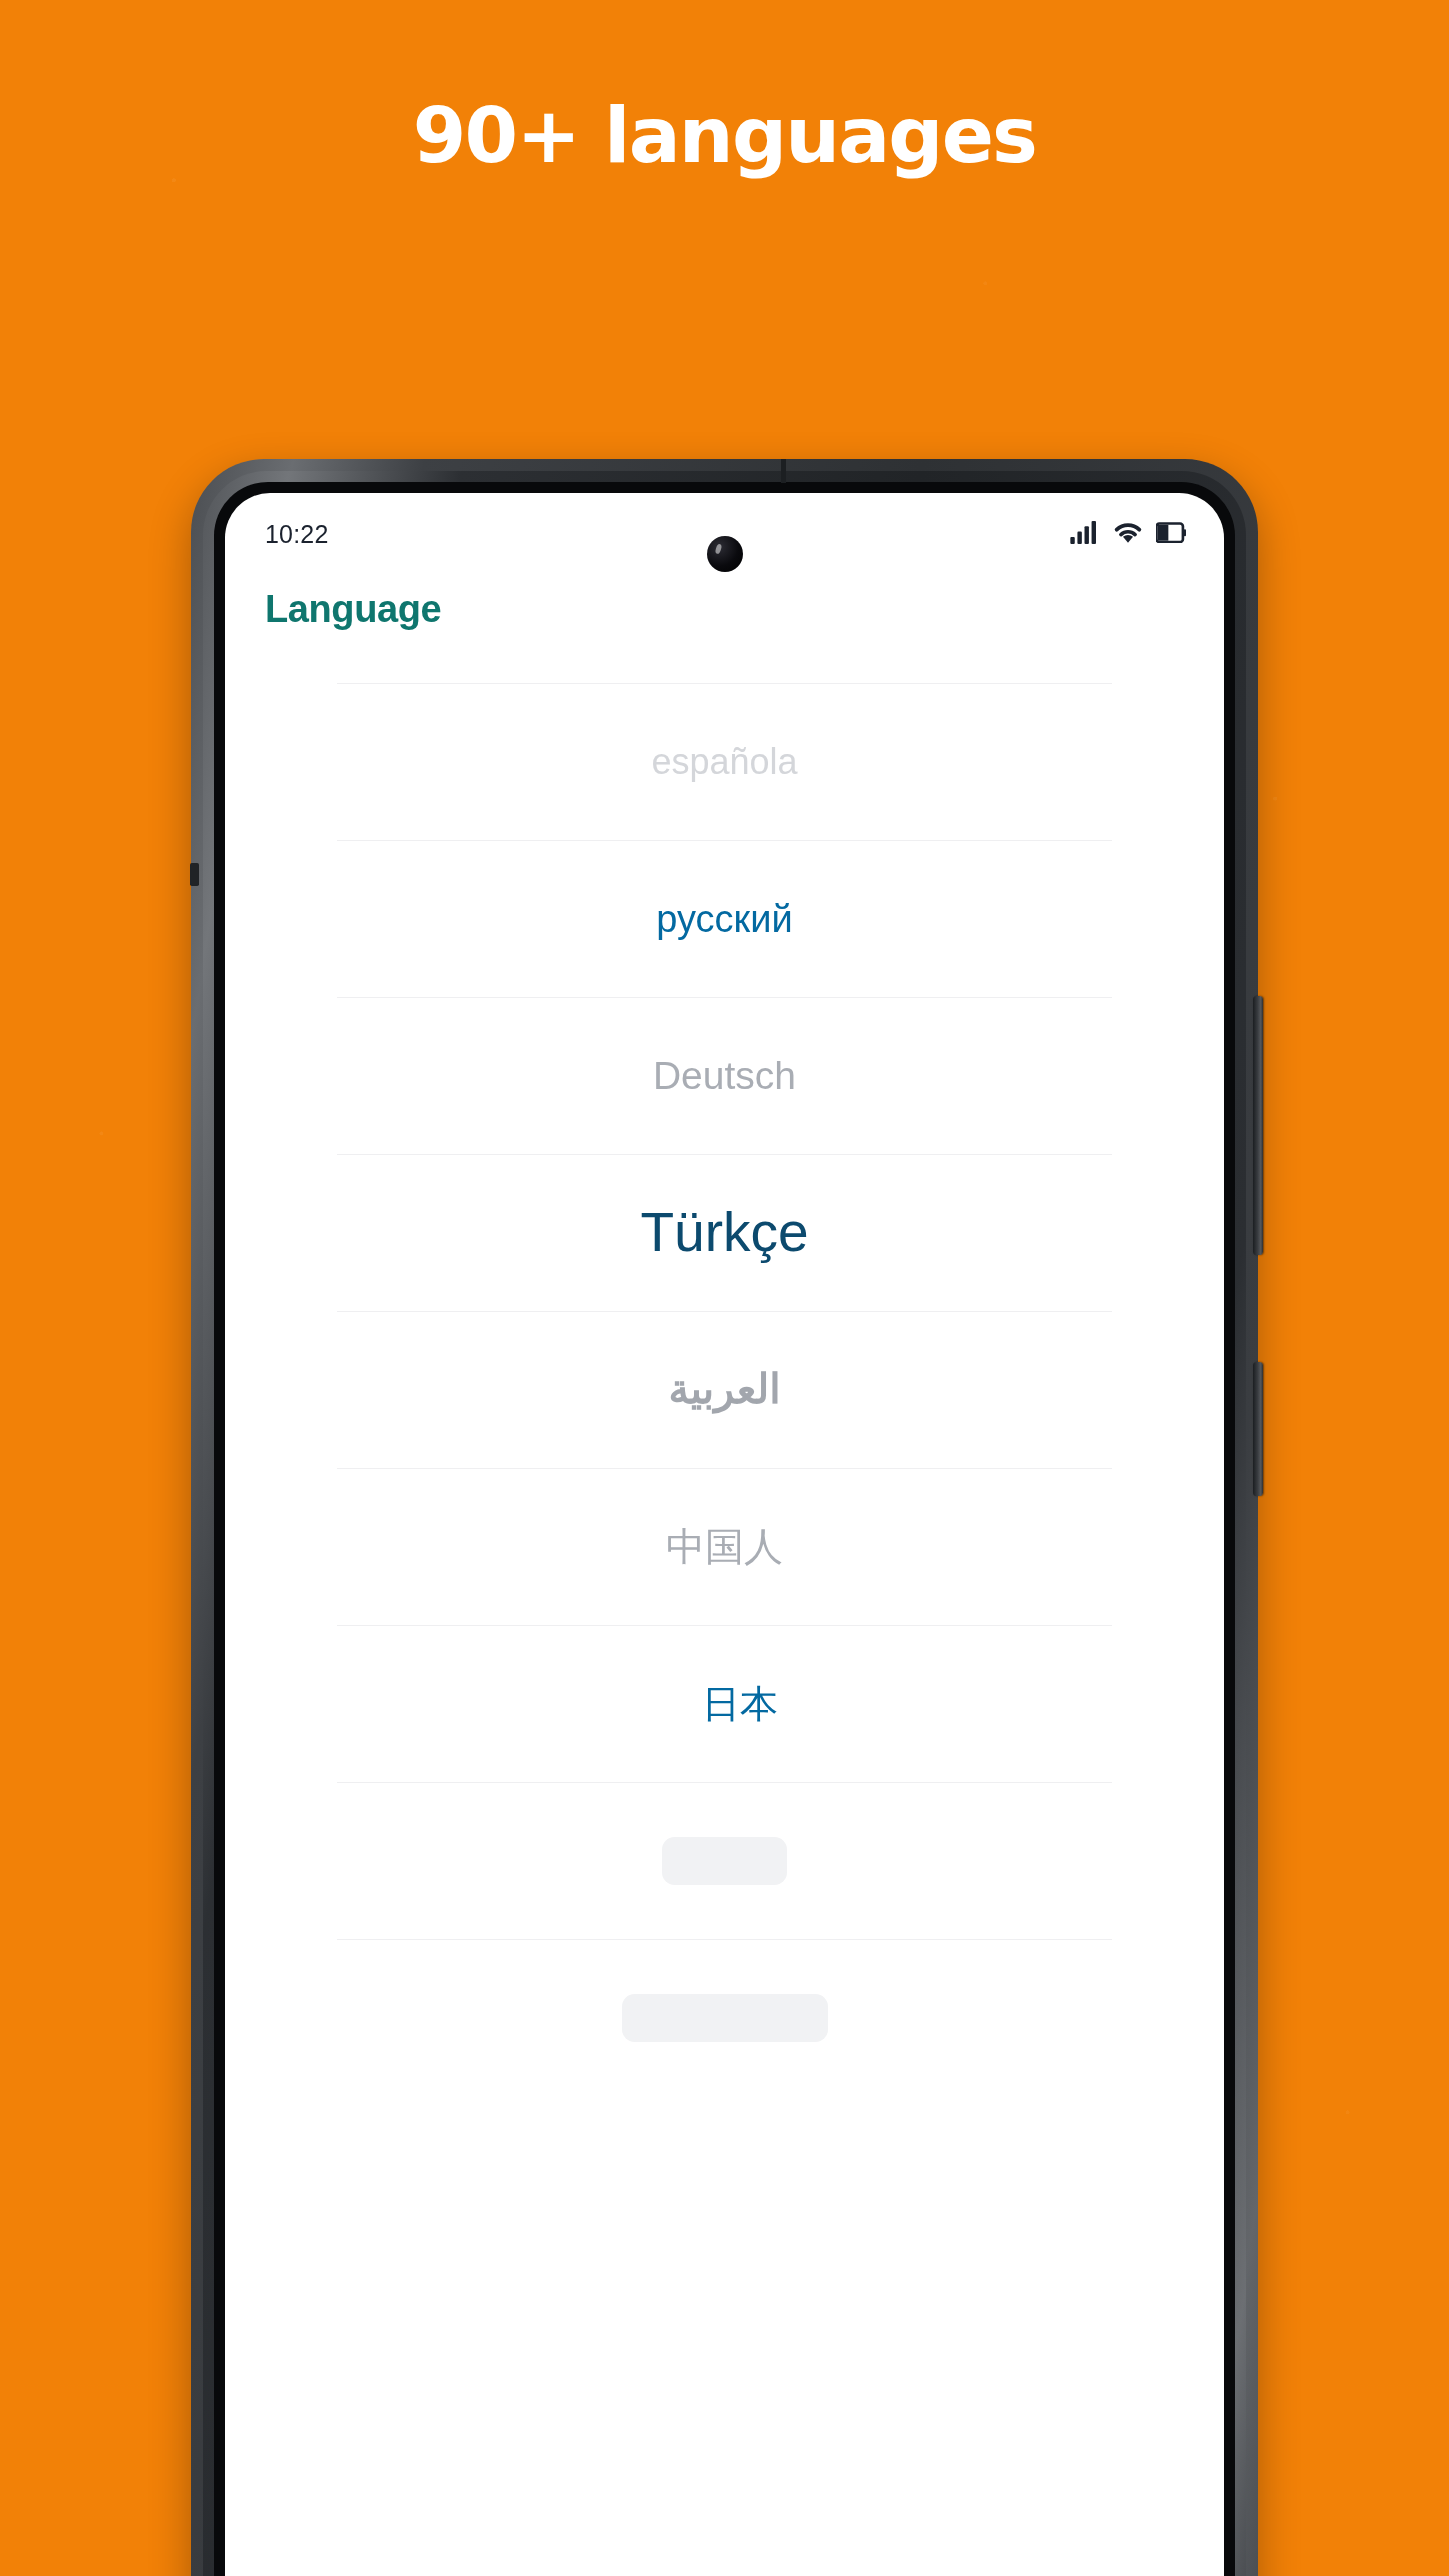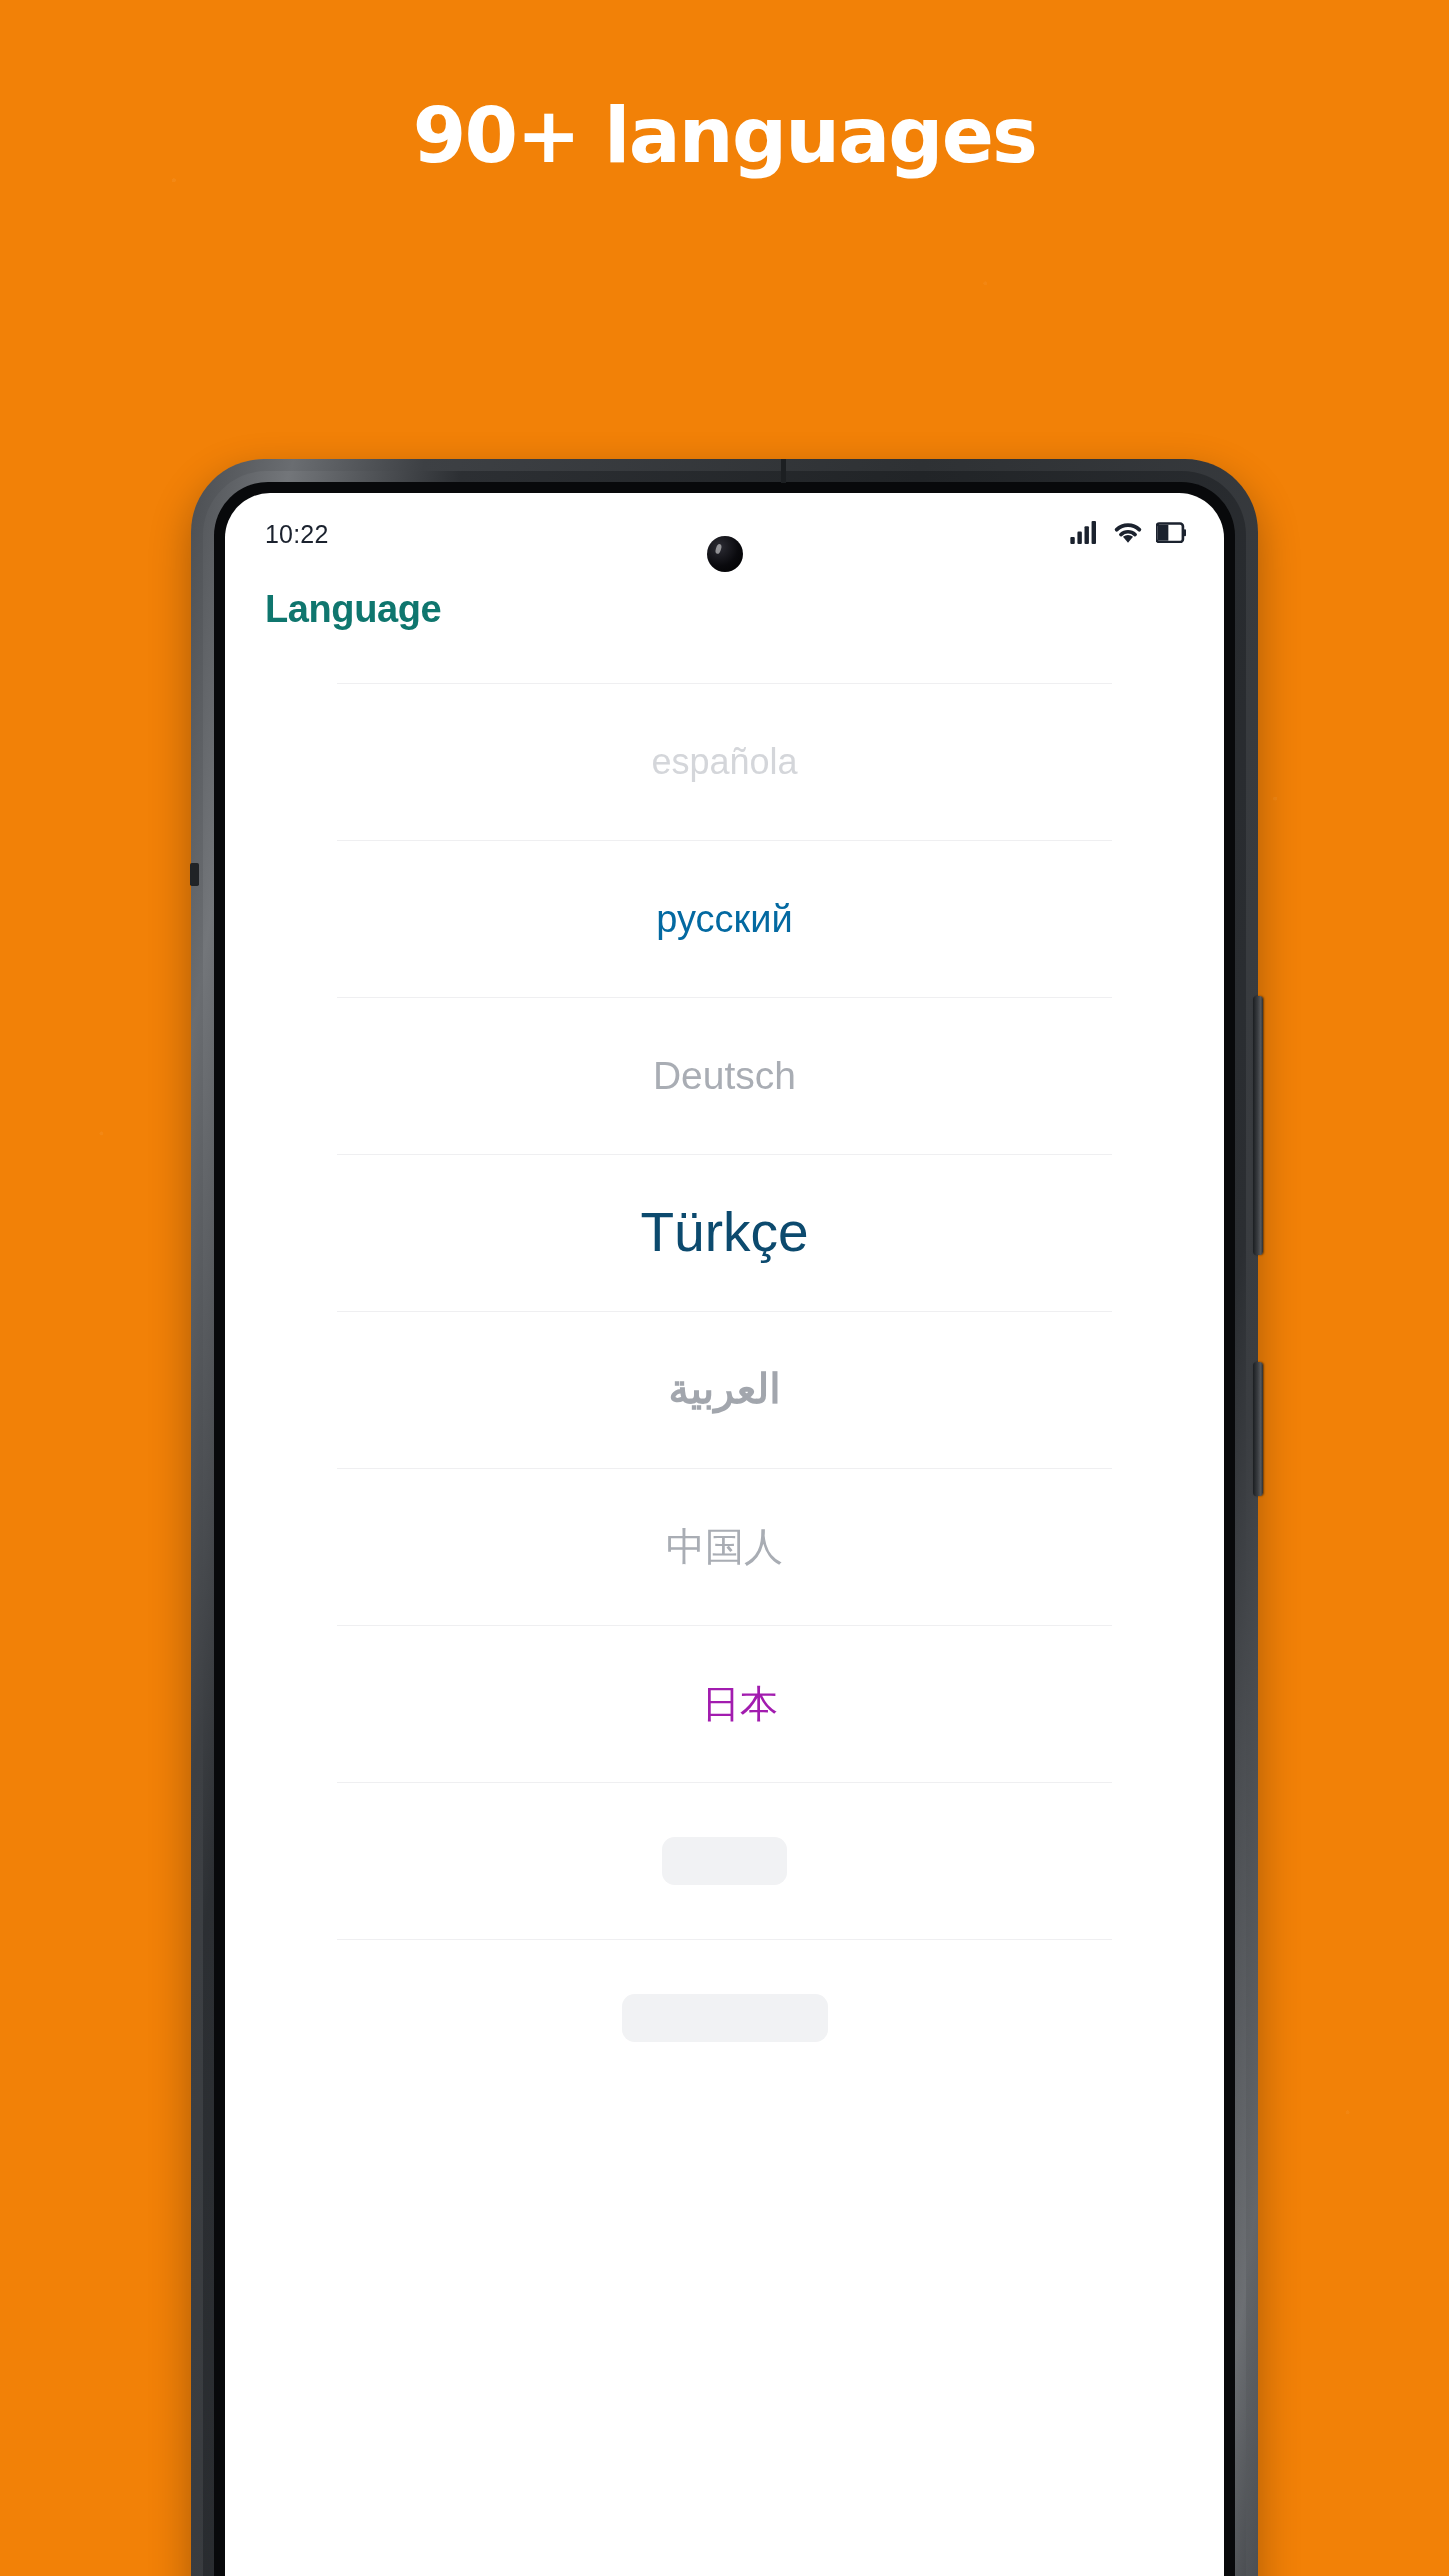--- a/index.html
+++ b/index.html
@@ -304,21 +304,21 @@
         <div class="lang-row" style="border-top-color: rgb(239, 239, 241);">
           <div class="lang-label" style="color: #0c4a6e; font-weight: 400; font-size: 55px;">Türkçe</div>
         </div>
         <div class="lang-row" style="border-top-color: rgb(239, 239, 241);">
           <div class="lang-label" style="color: rgb(162, 166, 173); font-weight: 700; font-size: 41px;">العربية</div>
         </div>
         <div class="lang-row" style="border-top-color: rgb(239, 239, 241);">
           <div class="lang-label" style="color: rgb(169, 173, 180); font-weight: 400; font-size: 39px;">中国人</div>
         </div>
         <div class="lang-row" style="border-top-color: rgb(239, 239, 241);">
-          <div class="lang-label" style="color: #a21caf; font-weight: 400; font-size: 38px; margin-left: 31px;">日本</div>
+          <div class="lang-label" style="color: #0369a1; font-weight: 400; font-size: 38px; margin-left: 31px;">日本</div>
         </div>
         <div class="lang-row" style="border-top-color: rgb(239, 239, 241);">
           <div class="skeleton" style="width: 125px; background: rgb(241, 242, 244);"></div>
         </div>
         <div class="lang-row" style="border-top-color: rgb(239, 239, 241);">
           <div class="skeleton" style="width: 206px; background: rgb(241, 242, 244);"></div>
         </div>
       </div>
 
   </div>

